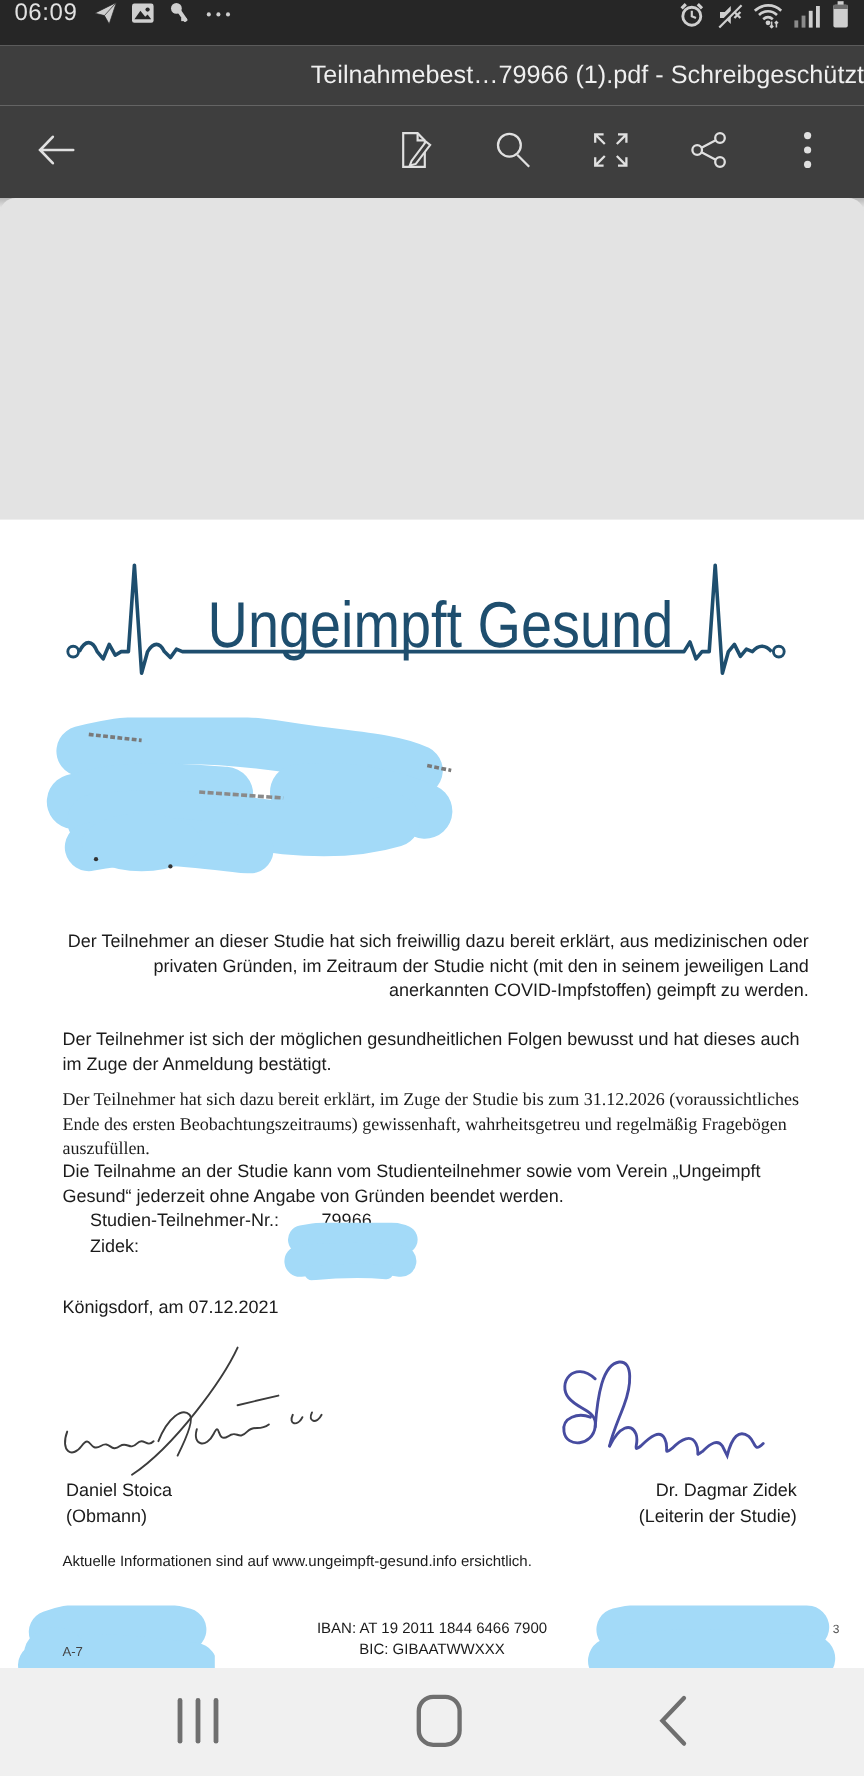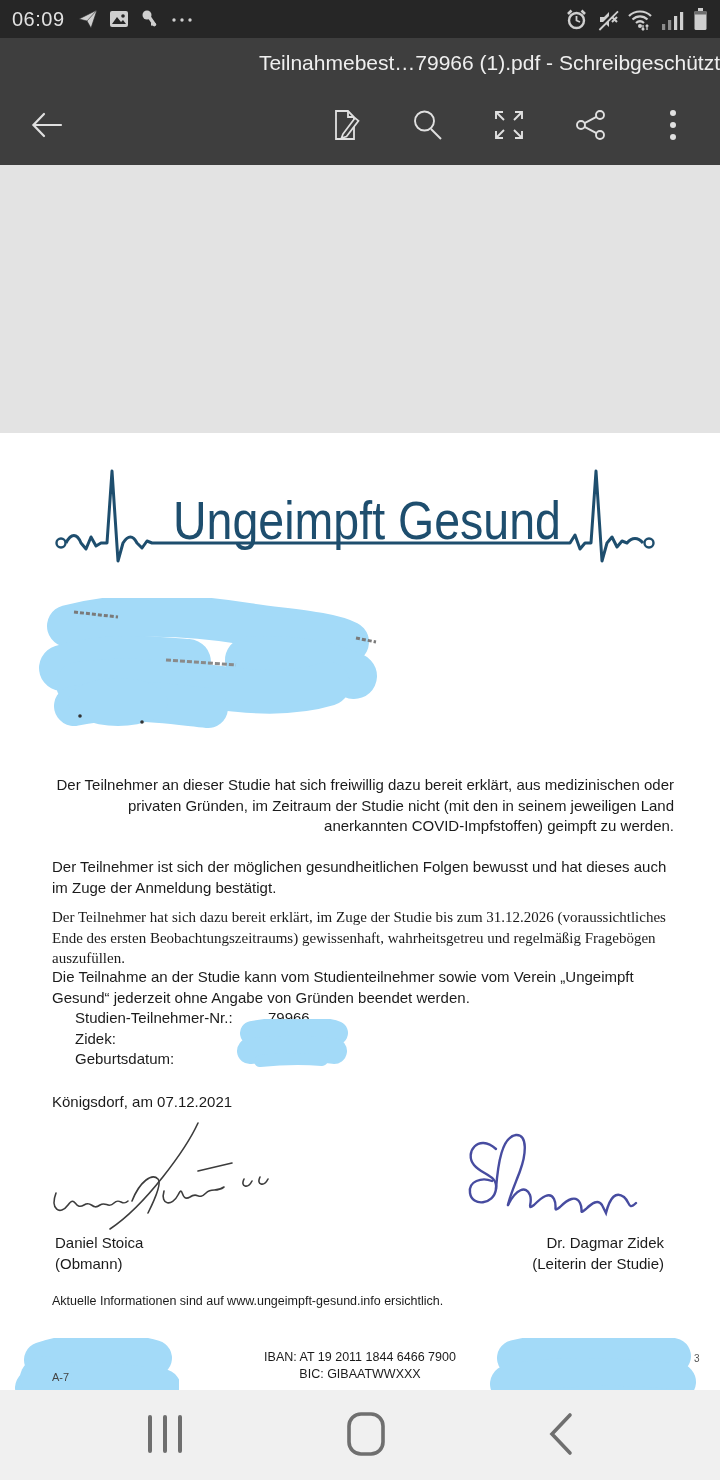--- a/index.html
+++ b/index.html
@@ -1,49 +1,49 @@
 <!DOCTYPE html>
 <html><head>
 <meta charset="utf-8">
 <style>
   html,body{margin:0;padding:0;width:720px;height:1480px;overflow:hidden;
     font-family:"Liberation Sans",sans-serif;background:#e3e3e3;}
   .abs{position:absolute;}
   
   .status-bar{position:absolute;top:0;left:0;width:720px;height:38px;background:#262626;
-    display:flex;align-items:center;padding:0 12px;box-sizing:border-box;color:#d6d6d6;}
+    display:flex;align-items:flex-start;padding:0 12px;box-sizing:border-box;color:#d6d6d6;}
   .status-time{font-size:20px;color:#e2e2e2;letter-spacing:.5px;margin-right:12px;}
   .st-icons{display:flex;align-items:center;gap:9px;}
   .st-right{margin-left:auto;display:flex;align-items:center;gap:8px;}
   .st-icon svg{display:block;}
   
   .title-bar{position:absolute;top:38px;left:0;width:720px;height:50px;background:#3e3e3e;
     display:flex;align-items:center;justify-content:flex-end;}
   .title-text{color:#efefef;font-size:21px;font-weight:400;}
   
   .toolbar{position:absolute;top:88px;left:0;width:720px;height:77px;background:#3e3e3e;
     display:flex;align-items:center;box-sizing:border-box;padding:0 18px;}
   .tb-btn{width:58px;height:58px;display:flex;align-items:center;justify-content:center;
     background:none;border:none;padding:0;cursor:pointer;}
   .tb-spacer{flex:1;}
   .tb-group{display:flex;align-items:center;gap:24px;}
   .toolbar-shadow{position:absolute;top:165px;left:0;width:720px;height:8px;
     background:linear-gradient(#00000033,transparent);}
   
-  .canvas{position:absolute;top:165px;left:0;width:720px;height:1225px;background:#e3e3e3;}
+  .canvas{position:absolute;top:165px;left:0;width:720px;height:1225px;background:#e3e3e3;border-radius:13px;}
   .page{position:absolute;top:268px;left:0;width:720px;height:1020px;background:#ffffff;}
   
   .doc-heading{position:absolute;top:329px;left:0;width:720px;text-align:center;
     font-size:15px;font-weight:bold;color:#111;}
   .doc-heading span{text-decoration:underline;}
   .doc-par{position:absolute;left:52px;width:622px;font-size:15px;line-height:20.5px;color:#1b1b1b;}
   .fields{position:absolute;top:575px;left:52px;width:600px;font-size:15px;line-height:20.5px;color:#1b1b1b;}
   .field-row{display:flex;}
   .field-label{width:193px;margin-left:23px;}
-  .place-date{position:absolute;top:648px;left:52px;font-size:15px;color:#1b1b1b;margin-top:12px;}
+  .place-date{position:absolute;top:648px;left:52px;font-size:15px;color:#1b1b1b;}
   .sig-name-left{position:absolute;top:799px;left:55px;font-size:15px;line-height:21px;color:#1b1b1b;}
   .sig-name-right{position:absolute;top:799px;right:56px;font-size:15px;line-height:21px;color:#1b1b1b;text-align:right;}
   .info-note{position:absolute;top:861px;left:52px;font-size:12.5px;color:#1b1b1b;}
   .bank{position:absolute;top:916px;left:0;width:720px;text-align:center;
     font-size:12.5px;line-height:17px;color:#1b1b1b;}
   .frag{position:absolute;font-size:11px;color:#444;}
   
   .nav-bar{position:absolute;top:1390px;left:0;width:720px;height:90px;background:#f0f0f0;
     display:flex;align-items:center;justify-content:space-between;box-sizing:border-box;padding:0 140px;}
   .nav-btn{background:none;border:none;padding:6px;cursor:pointer;display:flex;align-items:center;justify-content:center;}
@@ -228,23 +228,20 @@
     <p class="doc-par" style="top:474px;margin:0;font-family:Liberation Serif, serif;">Der Teilnehmer hat sich dazu bereit erklärt, im Zuge der Studie bis zum 31.12.2026 (voraussichtliches Ende des ersten Beobachtungszeitraums) gewissenhaft, wahrheitsgetreu und regelmäßig Fragebögen auszufüllen.</p>
     <p class="doc-par" style="top:534px;margin:0;">Die Teilnahme an der Studie kann vom Studienteilnehmer sowie vom Verein „Ungeimpft Gesund“ jederzeit ohne Angabe von Gründen beendet werden.</p>
 
     <div class="fields">
       <div class="field-row">
         <span class="field-label">Studien-Teilnehmer-Nr.:</span>
         <span class="field-value">79966</span>
       </div>
       <div class="field-row">
         <span class="field-label">Zidek:</span>
-      </div>
-      <div class="field-row">
-        <span class="field-label">Geburtsdatum:</span>
       </div>
     </div>
 
     <div class="abs" style="top:586px;left:230px;">
       <svg width="126" height="48" viewBox="0 0 126 48">
         <g stroke="#a3daf8" fill="none" stroke-linecap="round">
           <path d="M22 14 C55 8 95 9 106 14" stroke-width="24"></path>
           <path d="M20 32 C55 28 90 30 104 32" stroke-width="26"></path>
           <path d="M30 42 C60 39 80 40 92 41" stroke-width="12"></path>
         </g>

